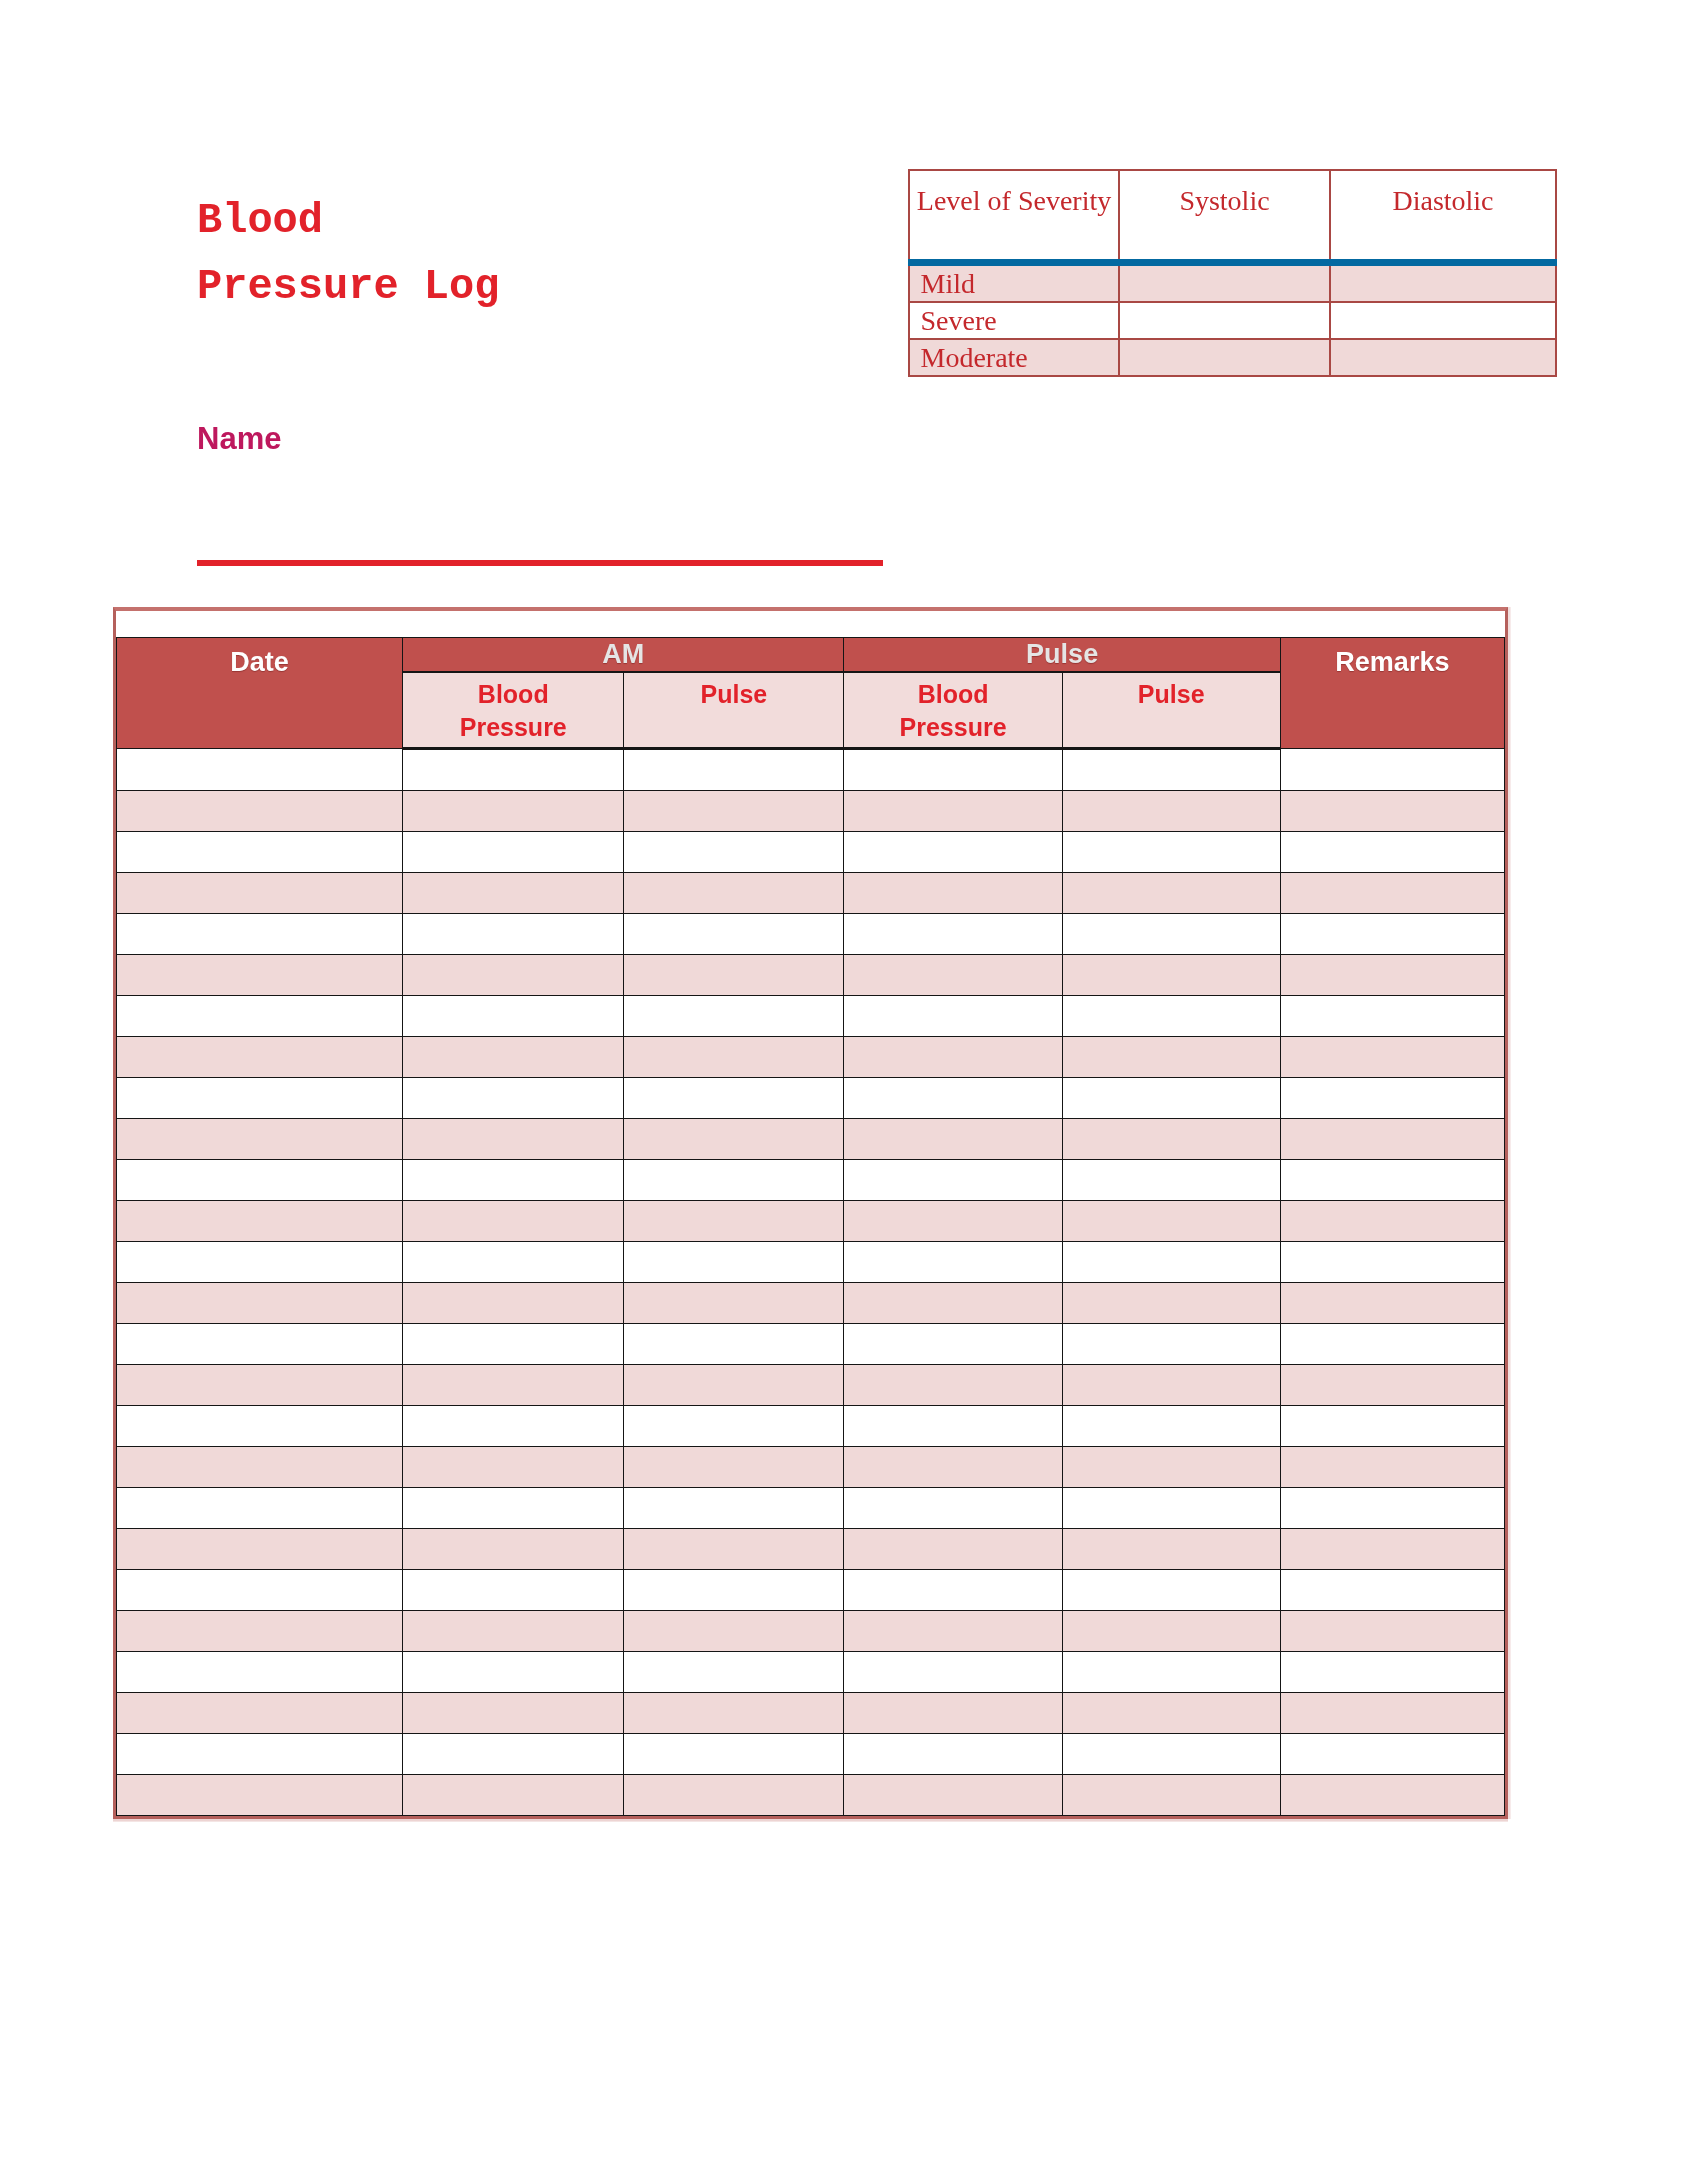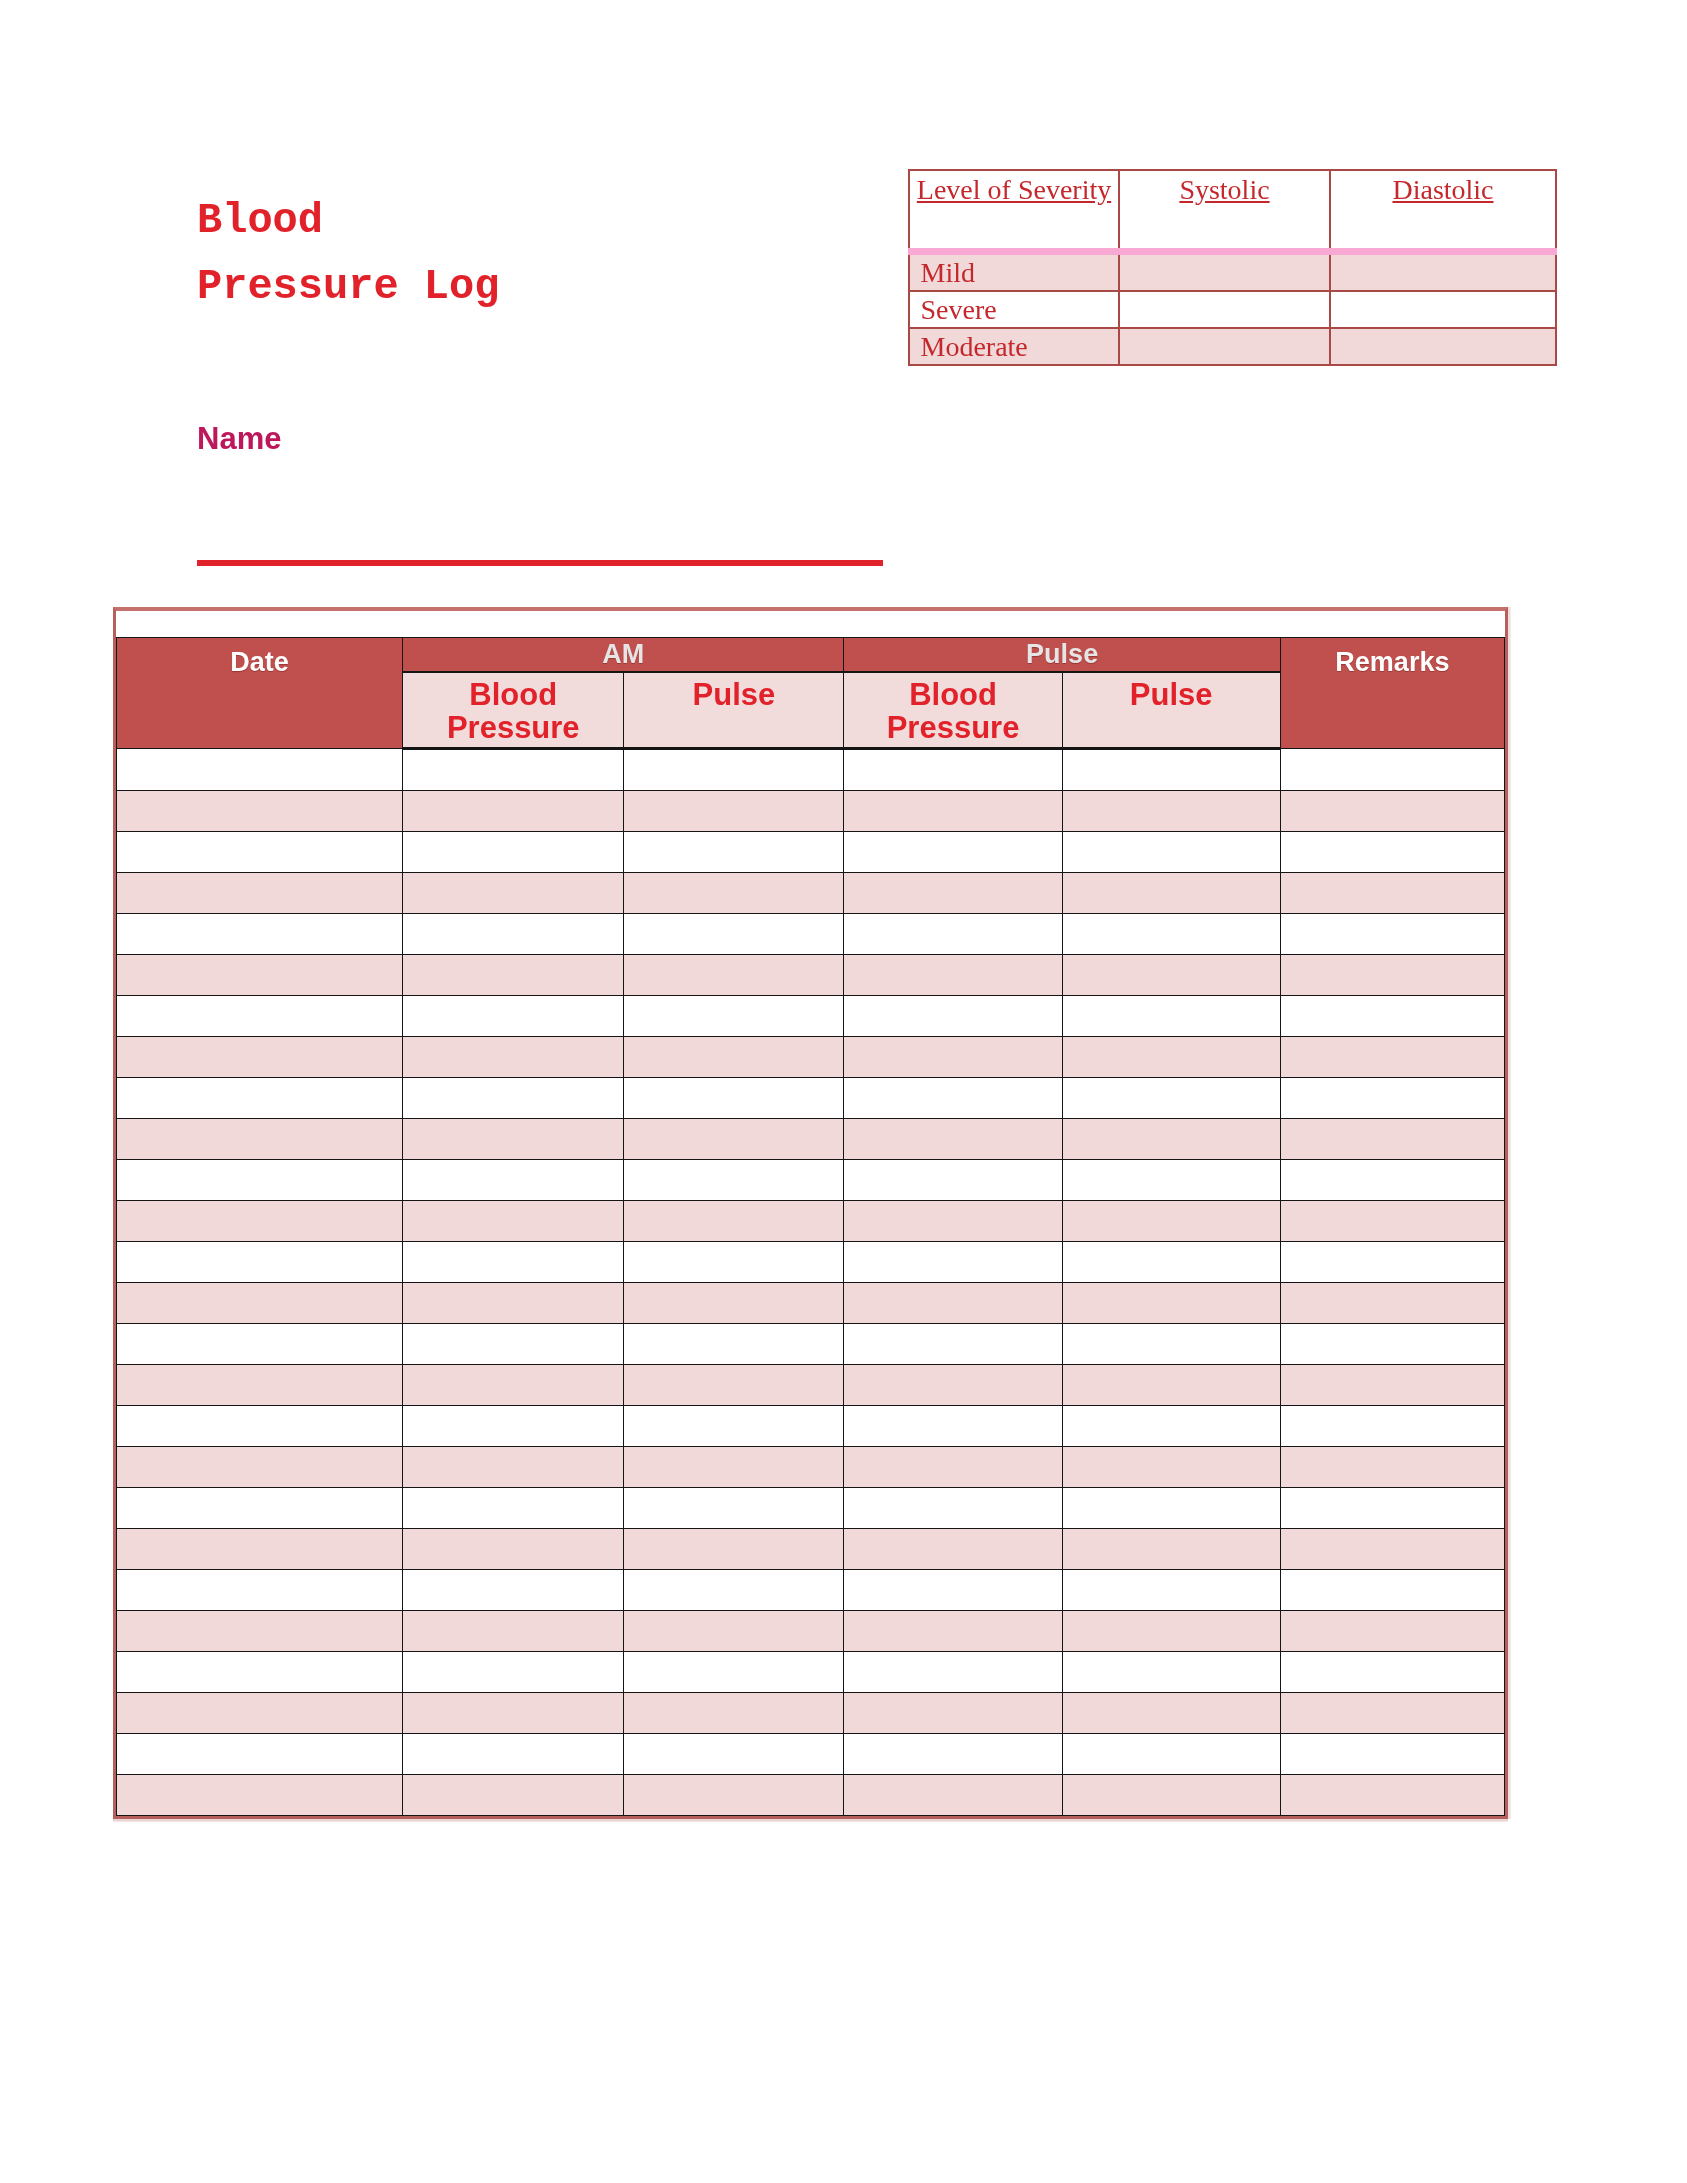--- a/index.html
+++ b/index.html
@@ -25,24 +25,23 @@
   }
 
   
   .severity-wrap{left:908px;top:169px;}
   table.severity{
     border-collapse:collapse;table-layout:fixed;width:647px;
     font-family:"Liberation Serif",serif;color:#c4282c;
   }
   .severity th,.severity td{border:2.6px solid #a94844;overflow:hidden;}
   .severity thead th{
-    height:75px;vertical-align:top;padding-top:1px;text-align:center;
+    height:75px;vertical-align:top;padding-top:12px;text-align:center;
     background:#ffffff;font-size:28px;font-weight:normal;line-height:36px;
-    border-bottom:7px solid #f9a8d4;
-    text-decoration:underline;
+    border-bottom:7px solid #0369a1;
   }
   .severity thead th.lvl{width:210px;}
   .severity tbody td{height:33px;font-size:28px;}
   .severity tbody td.lbl{text-align:left;padding-left:10.5px;}
   .severity tbody tr:nth-child(odd){background:#f0d9d8;}
 
   
   .log-wrap{
     left:113px;top:607px;width:1389px;
     border:3.5px solid #b5605c;border-top:4.4px solid #c4716d;
@@ -55,21 +54,21 @@
     height:31px;background:#c0504d;color:#e5e5e5;font-size:27px;
     border-bottom:2.6px solid #151515;vertical-align:middle;
     text-shadow:0 0.9px 0.9px rgba(80,10,10,0.35);
   }
   .log th.span2{
     background:#c0504d;color:#ffffff;font-size:27px;
     vertical-align:top;padding-top:8.7px;
     text-shadow:0 0.9px 0.9px rgba(80,10,10,0.35);
   }
   .log th.sub{
-    height:68px;background:#f2dcdb;color:#e2222a;font-size:31px;
+    height:68px;background:#f2dcdb;color:#e2222a;font-size:25px;
     vertical-align:top;padding-top:5.2px;line-height:33px;
     border-bottom:3.5px solid #151515;
   }
   .log th.sub .wrap{display:inline-block;max-width:148px;}
   .log tbody td{height:38px;background:#ffffff;}
   .log tbody tr:nth-child(even) td{background:#f0d9d8;}
 </style>
 </head>
 <body>
 

